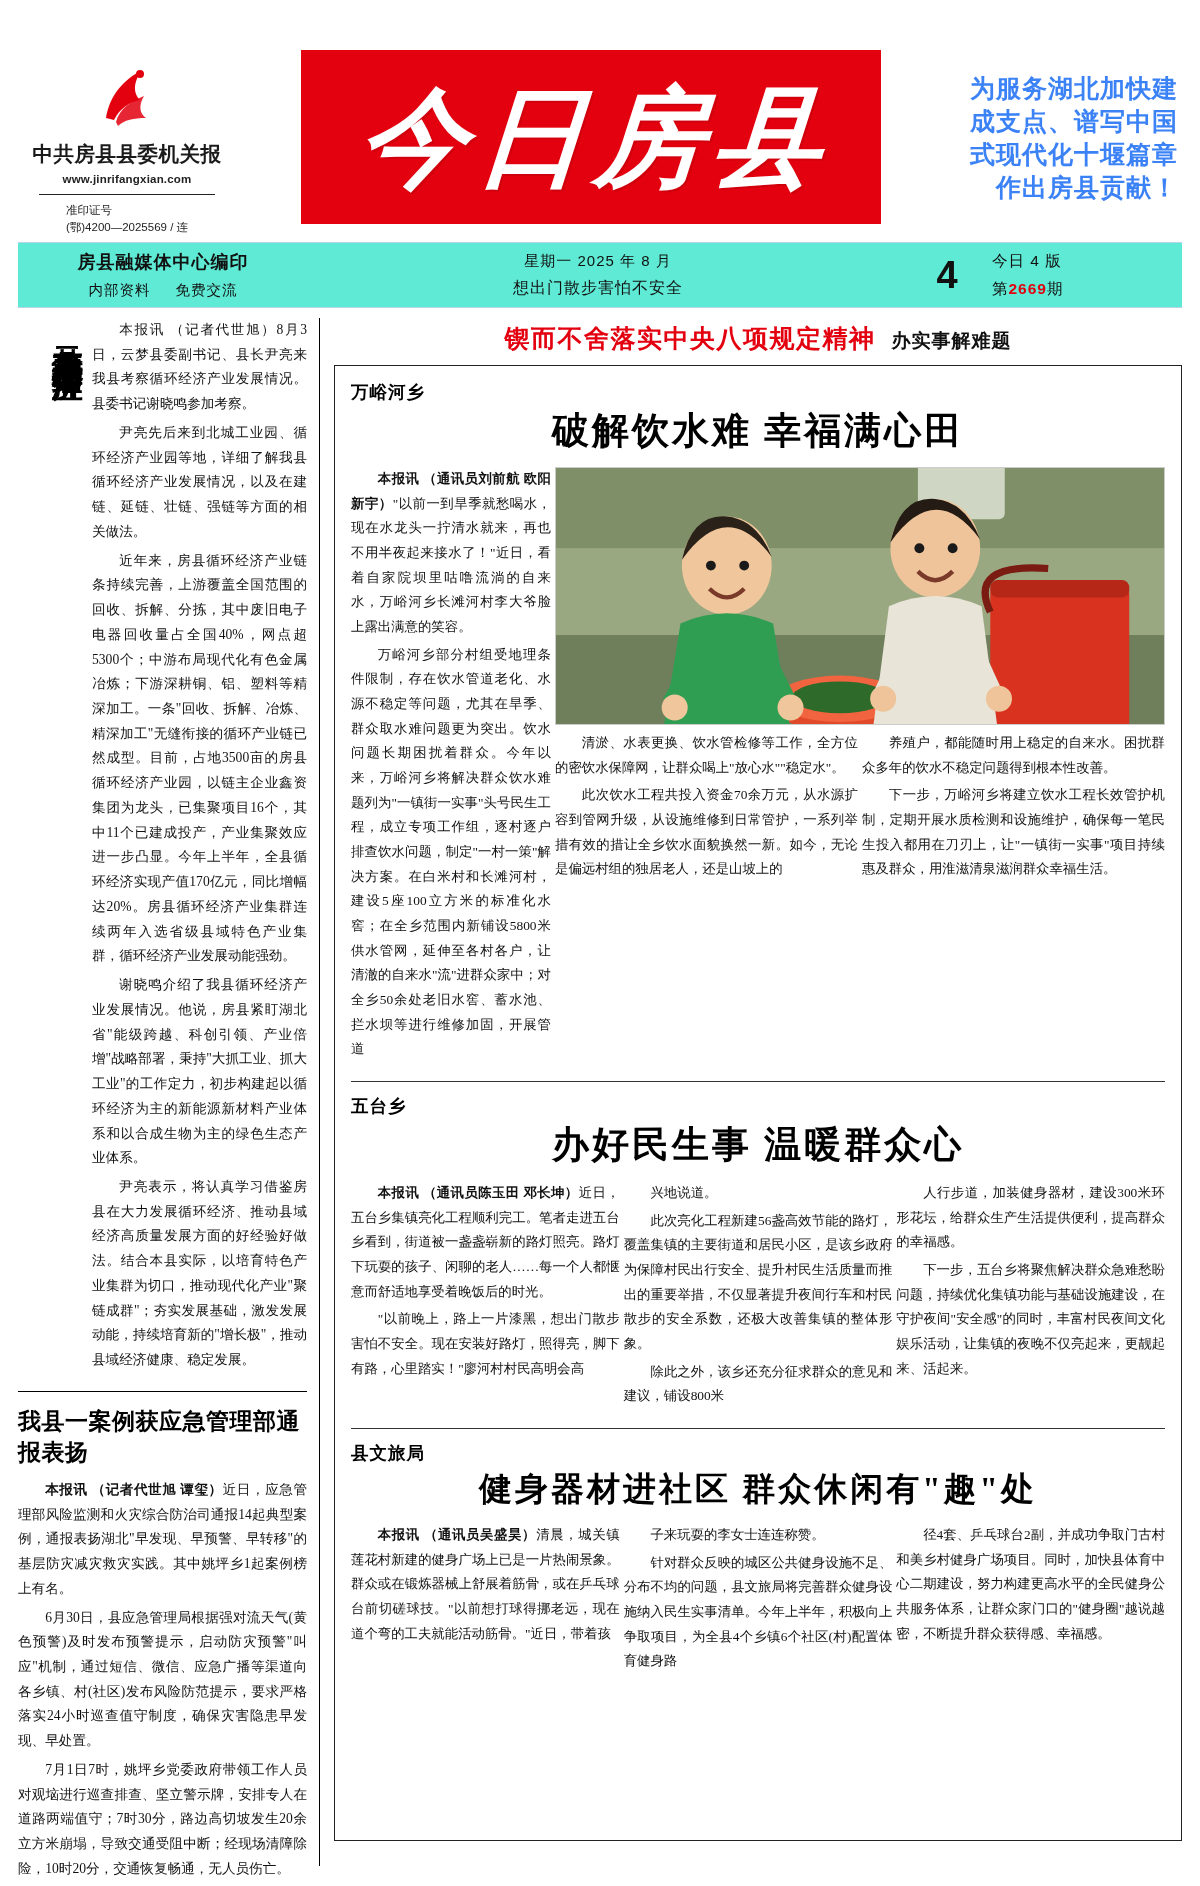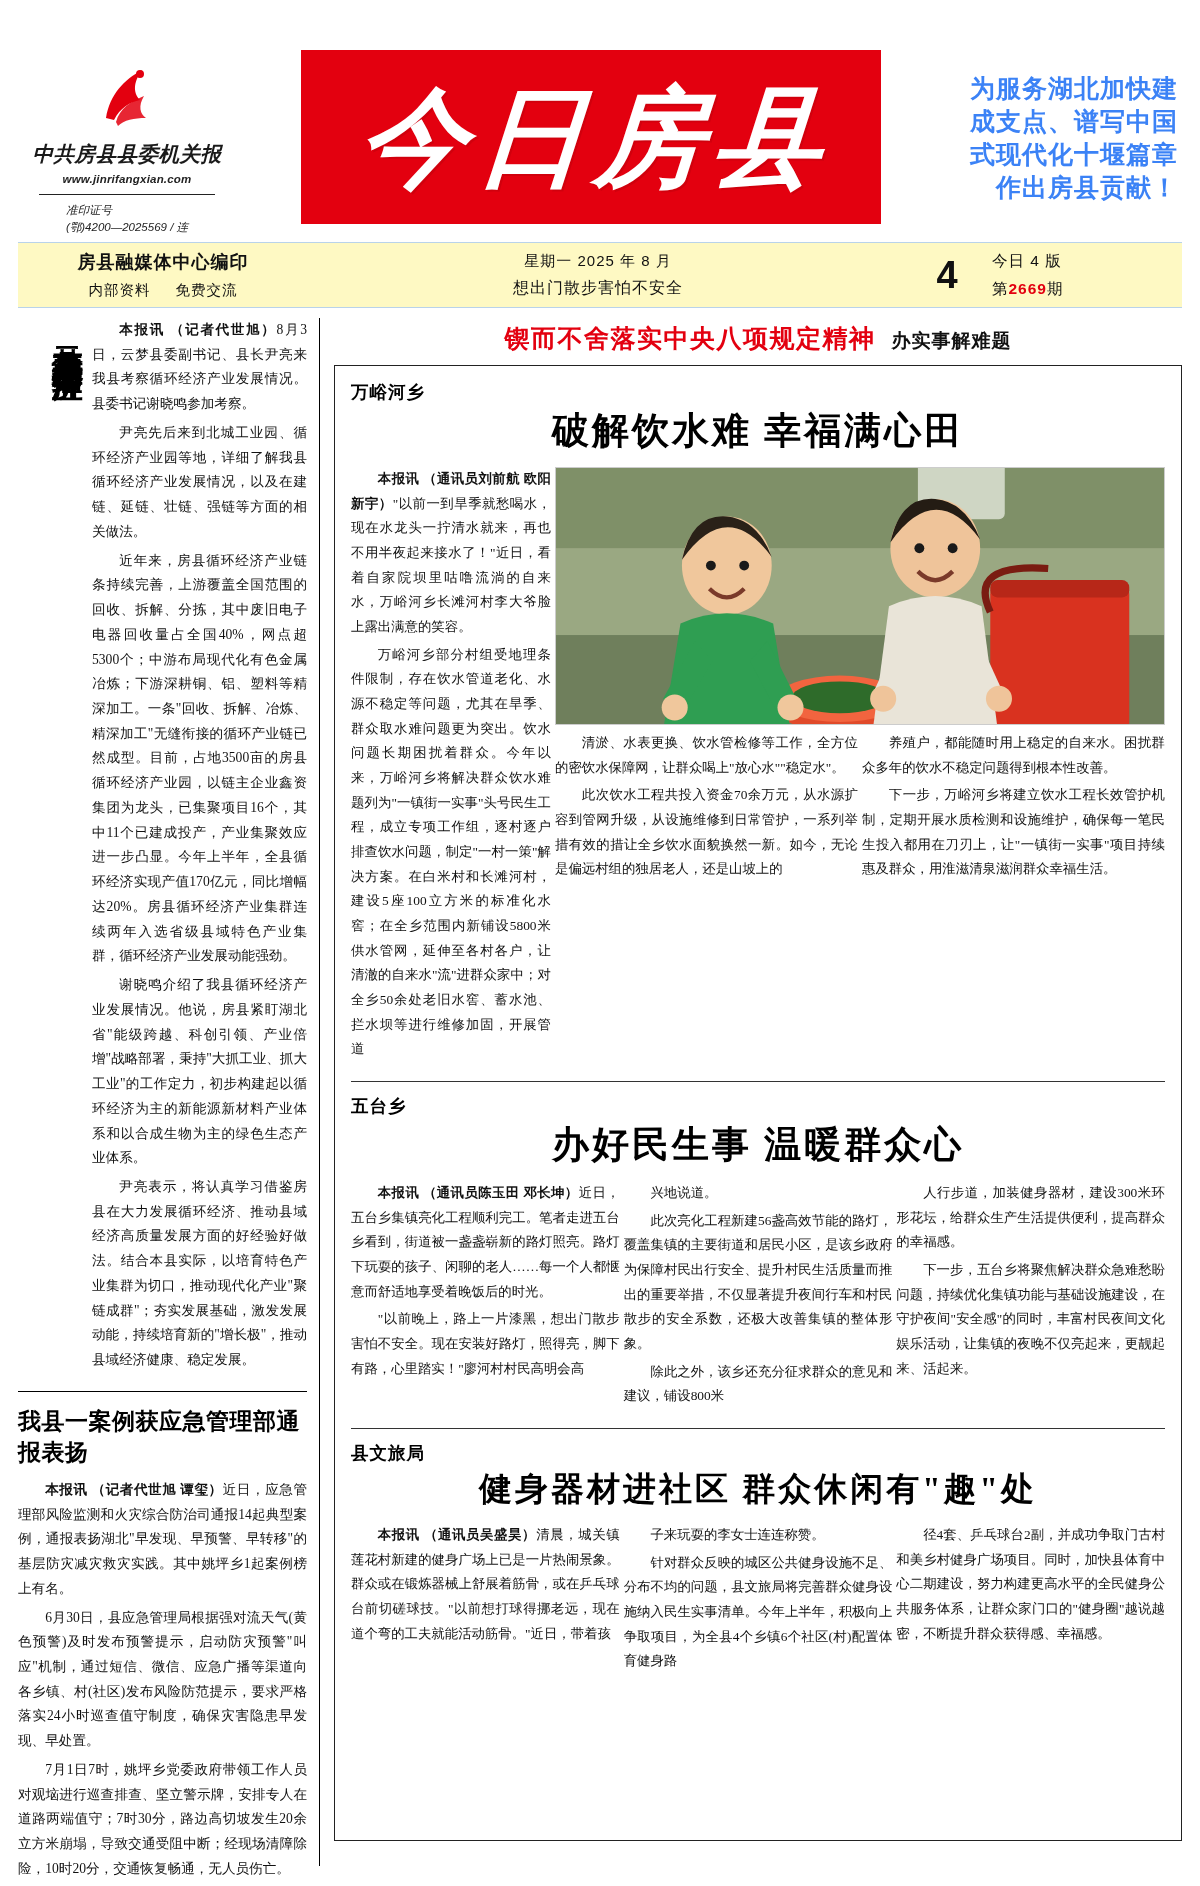--- a/index.html
+++ b/index.html
@@ -32,21 +32,20 @@
     height: 230px;
     box-sizing: border-box;
   }
   .mast-left {
     width: 218px;
     display: flex;
     flex-direction: column;
     align-items: center;
     justify-content: flex-start;
     padding-top: 12px;
-    font-style: italic;
   }
   .logo-mark {
     width: 74px;
     height: 74px;
     position: relative;
     margin-bottom: 8px;
   }
   .logo-mark svg { display:block; }
   .mast-org {
     font-size: 20.5px;
@@ -119,21 +118,21 @@
     font-weight: bold;
     font-size: 25px;
     line-height: 1.32;
     text-align: right;
     letter-spacing: 1px;
   }
 
   
   .infobar {
     margin-top: 12px;
-    background: #fef9c3;
+    background: #5eead4;
     height: 64px;
     display: flex;
     align-items: center;
     border-top: 1px solid #b9d3ea;
     border-bottom: 1px solid #b9d3ea;
   }
   .ib-cell { display:flex; flex-direction:column; justify-content:center; }
   .ib-a {
     width: 262px;
     text-align: center;
@@ -202,21 +201,21 @@
   }
   .lead-body {
     flex: 1;
     padding-left: 8px;
     font-size: 13.6px;
     line-height: 1.82;
     text-align: justify;
     color: #111;
   }
   .lead-body p { margin: 0 0 4px 0; text-indent: 2em; }
-  .lead-body .byline { font-weight: bold; }
+  .lead-body .byline { font-weight: normal; }
 
   .hr-thin { border-top: 1px solid #000; margin: 14px 0 0 0; }
 
   .sub-head {
     font-size: 23px;
     font-weight: bold;
     letter-spacing: .5px;
     margin: 14px 0 10px 0;
     color: #000;
     font-family: "Liberation Serif", serif;

